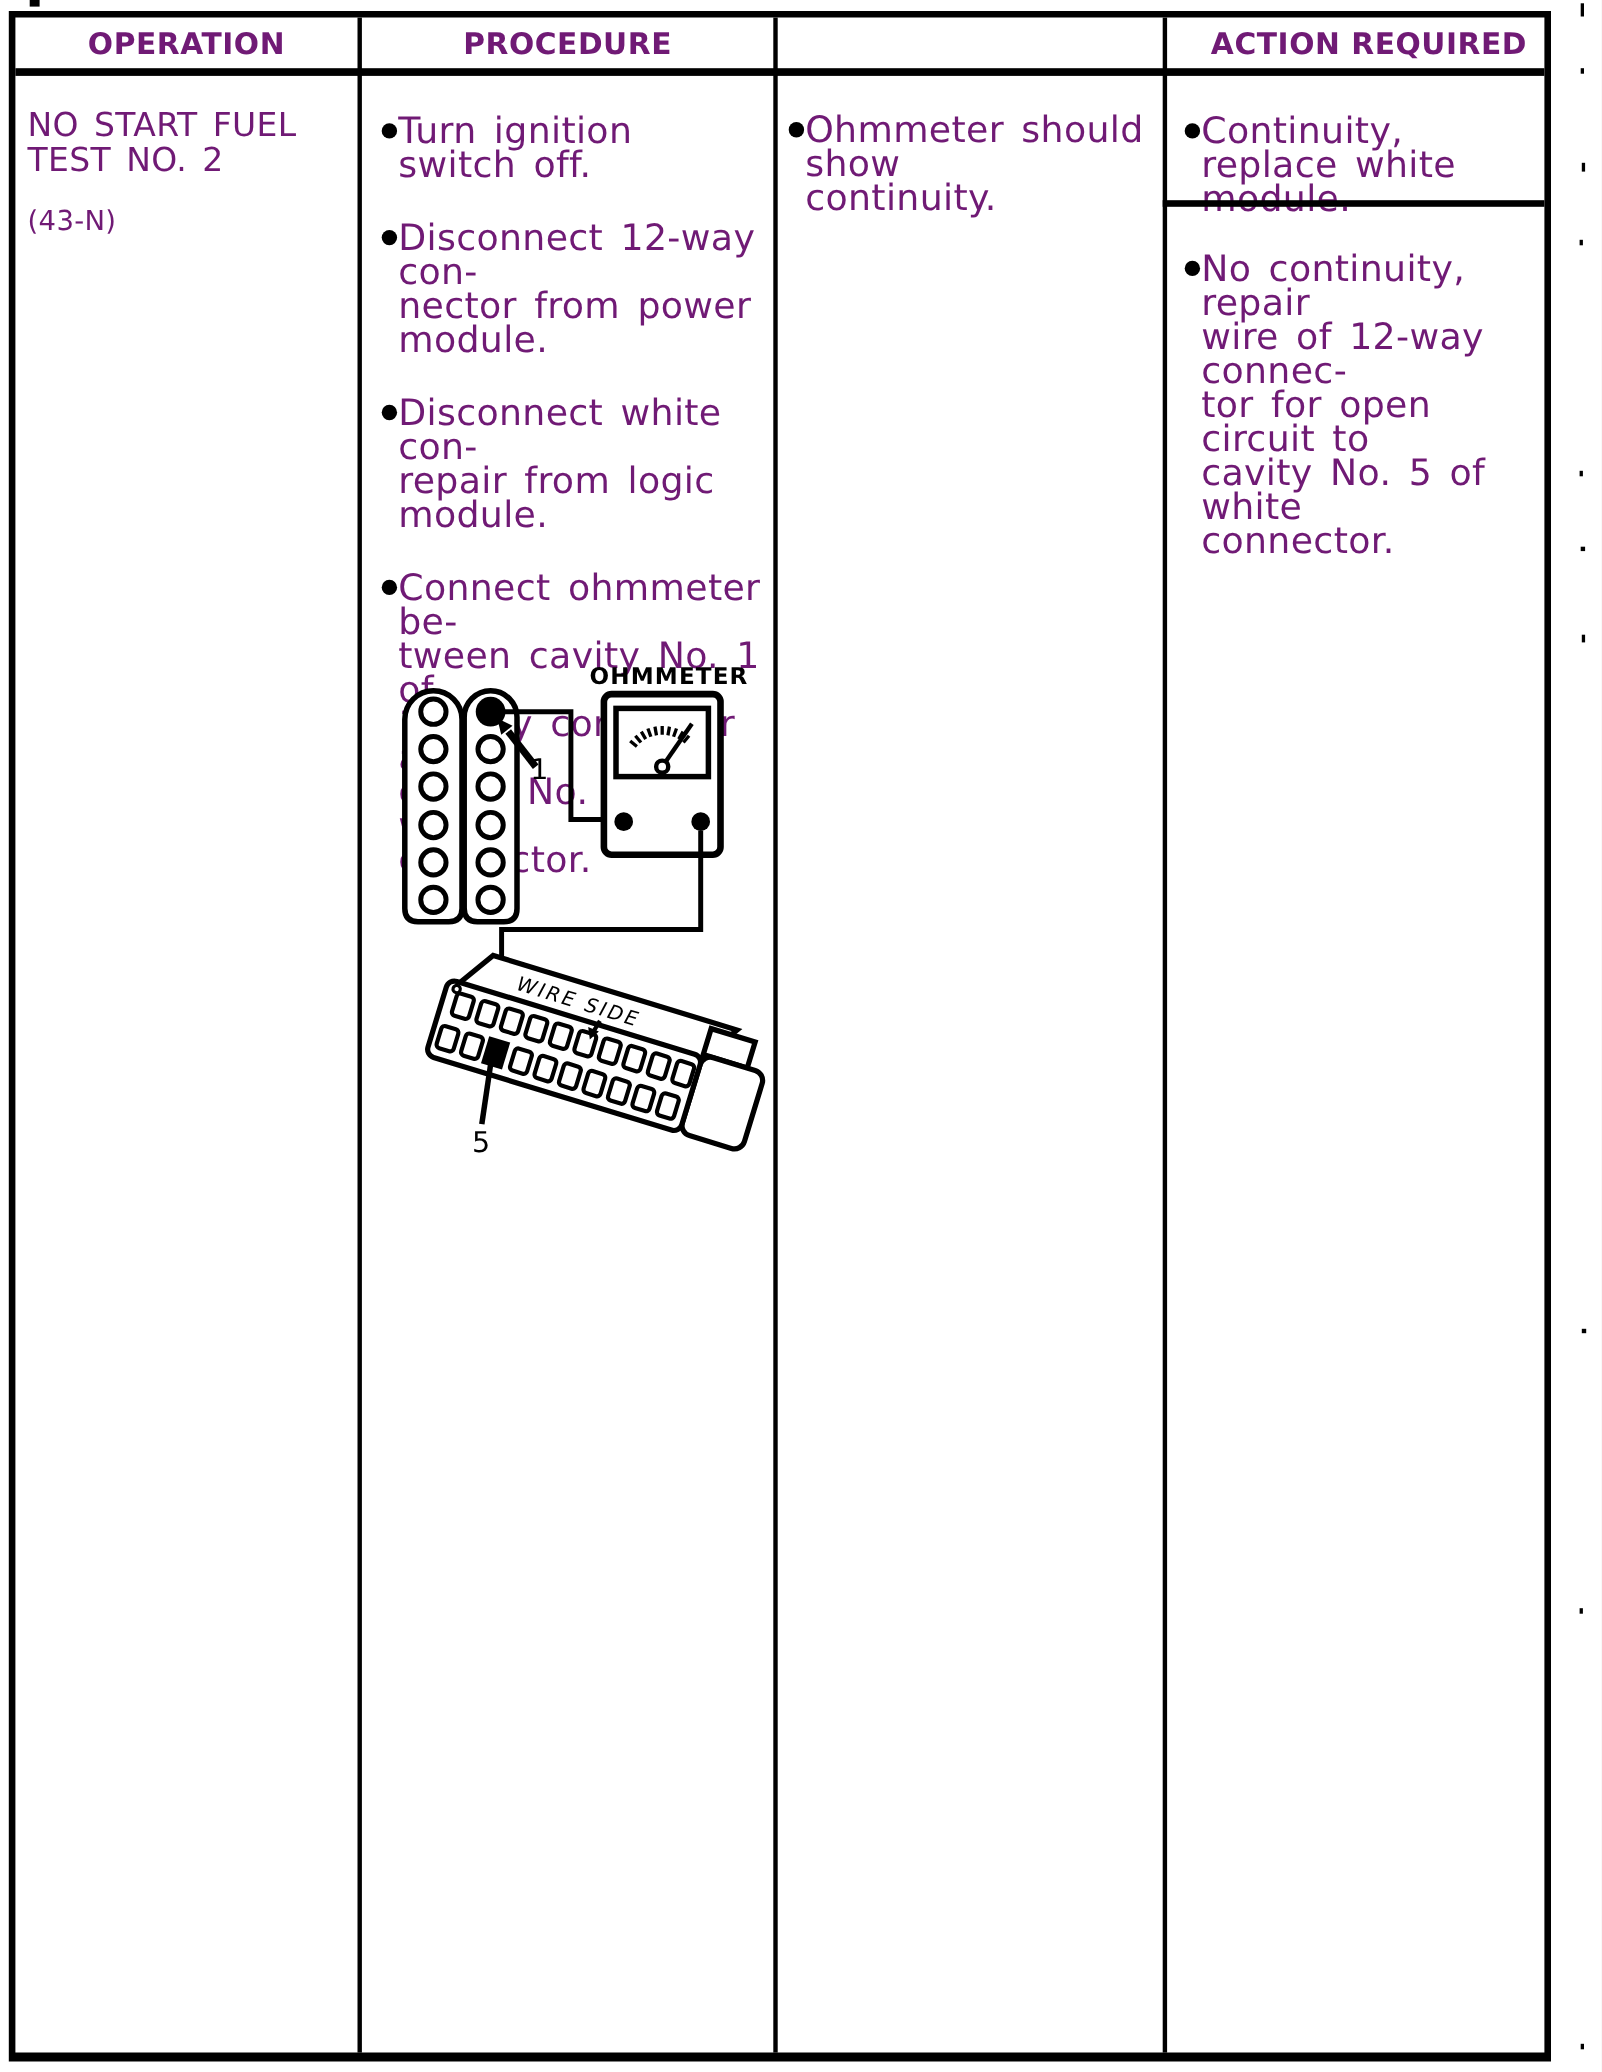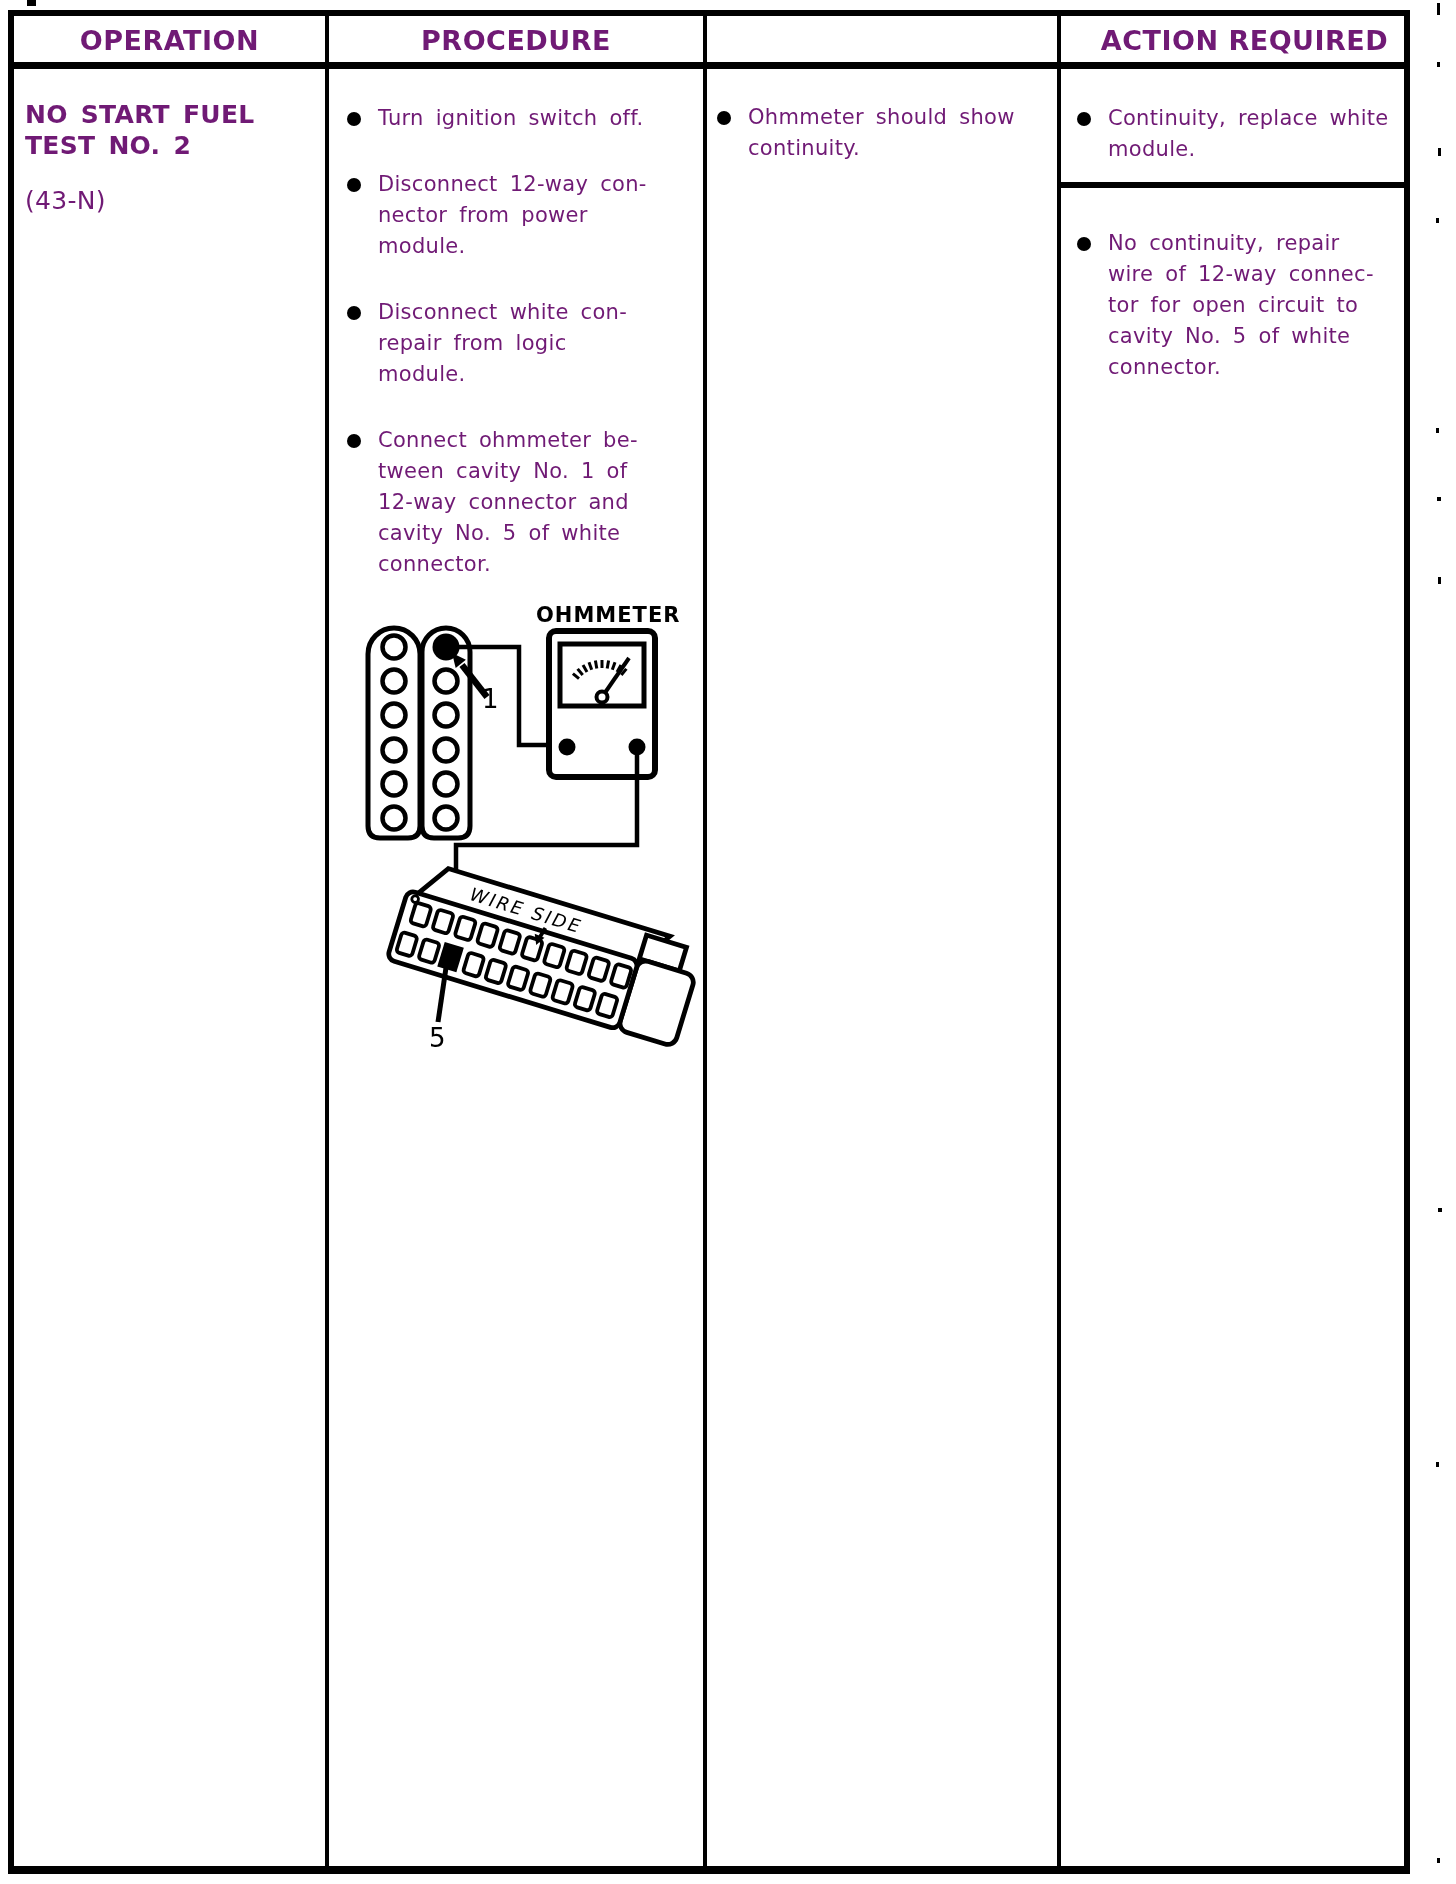--- a/index.html
+++ b/index.html
@@ -12,29 +12,29 @@
     position:absolute;left:8px;top:10px;width:1402px;height:1864px;
     border:6px solid #000;border-bottom-width:8px;box-sizing:border-box;
   }
   .vsep{position:absolute;top:0;bottom:0;width:4px;background:#000;}
   .hdr-divider{position:absolute;left:0;right:0;top:46px;height:7px;background:#000;}
   .hdr-cell{
     position:absolute;top:6px;height:38px;line-height:38px;text-align:center;
     font-size:27px;font-weight:bold;letter-spacing:0.5px;white-space:nowrap;
   }
   .op-title{
-    position:absolute;left:11px;top:83px;font-size:25px;line-height:31px;
-    white-space:pre-line;letter-spacing:0.3px;word-spacing:4px;font-weight:bold;
+    position:absolute;left:11px;top:83px;font-size:30px;line-height:31px;
+    white-space:pre-line;letter-spacing:0.3px;word-spacing:4px;
   }
   .op-code{position:absolute;left:11px;top:170px;font-size:25px;letter-spacing:0.3px;}
   .blist{position:absolute;}
   .bullet-item{display:flex;align-items:flex-start;margin-bottom:35px;}
   .bullet{flex:0 0 auto;width:14px;height:14px;border-radius:50%;background:#000;margin-top:9px;}
   .btext{
-    margin-left:17px;font-size:21px;line-height:31px;white-space:pre-line;
+    margin-left:1px;font-size:33px;line-height:31px;white-space:pre-line;
     letter-spacing:0.3px;word-spacing:5px;
   }
   .action-divider{position:absolute;top:166px;height:6px;background:#000;}
   .diagram{position:absolute;left:326px;top:579px;}
   .artifact{position:absolute;background:#000;}
   svg text{font-family:"DejaVu Sans","Liberation Sans",sans-serif;fill:#000;}
 </style>
 </head>
 <body>
 

